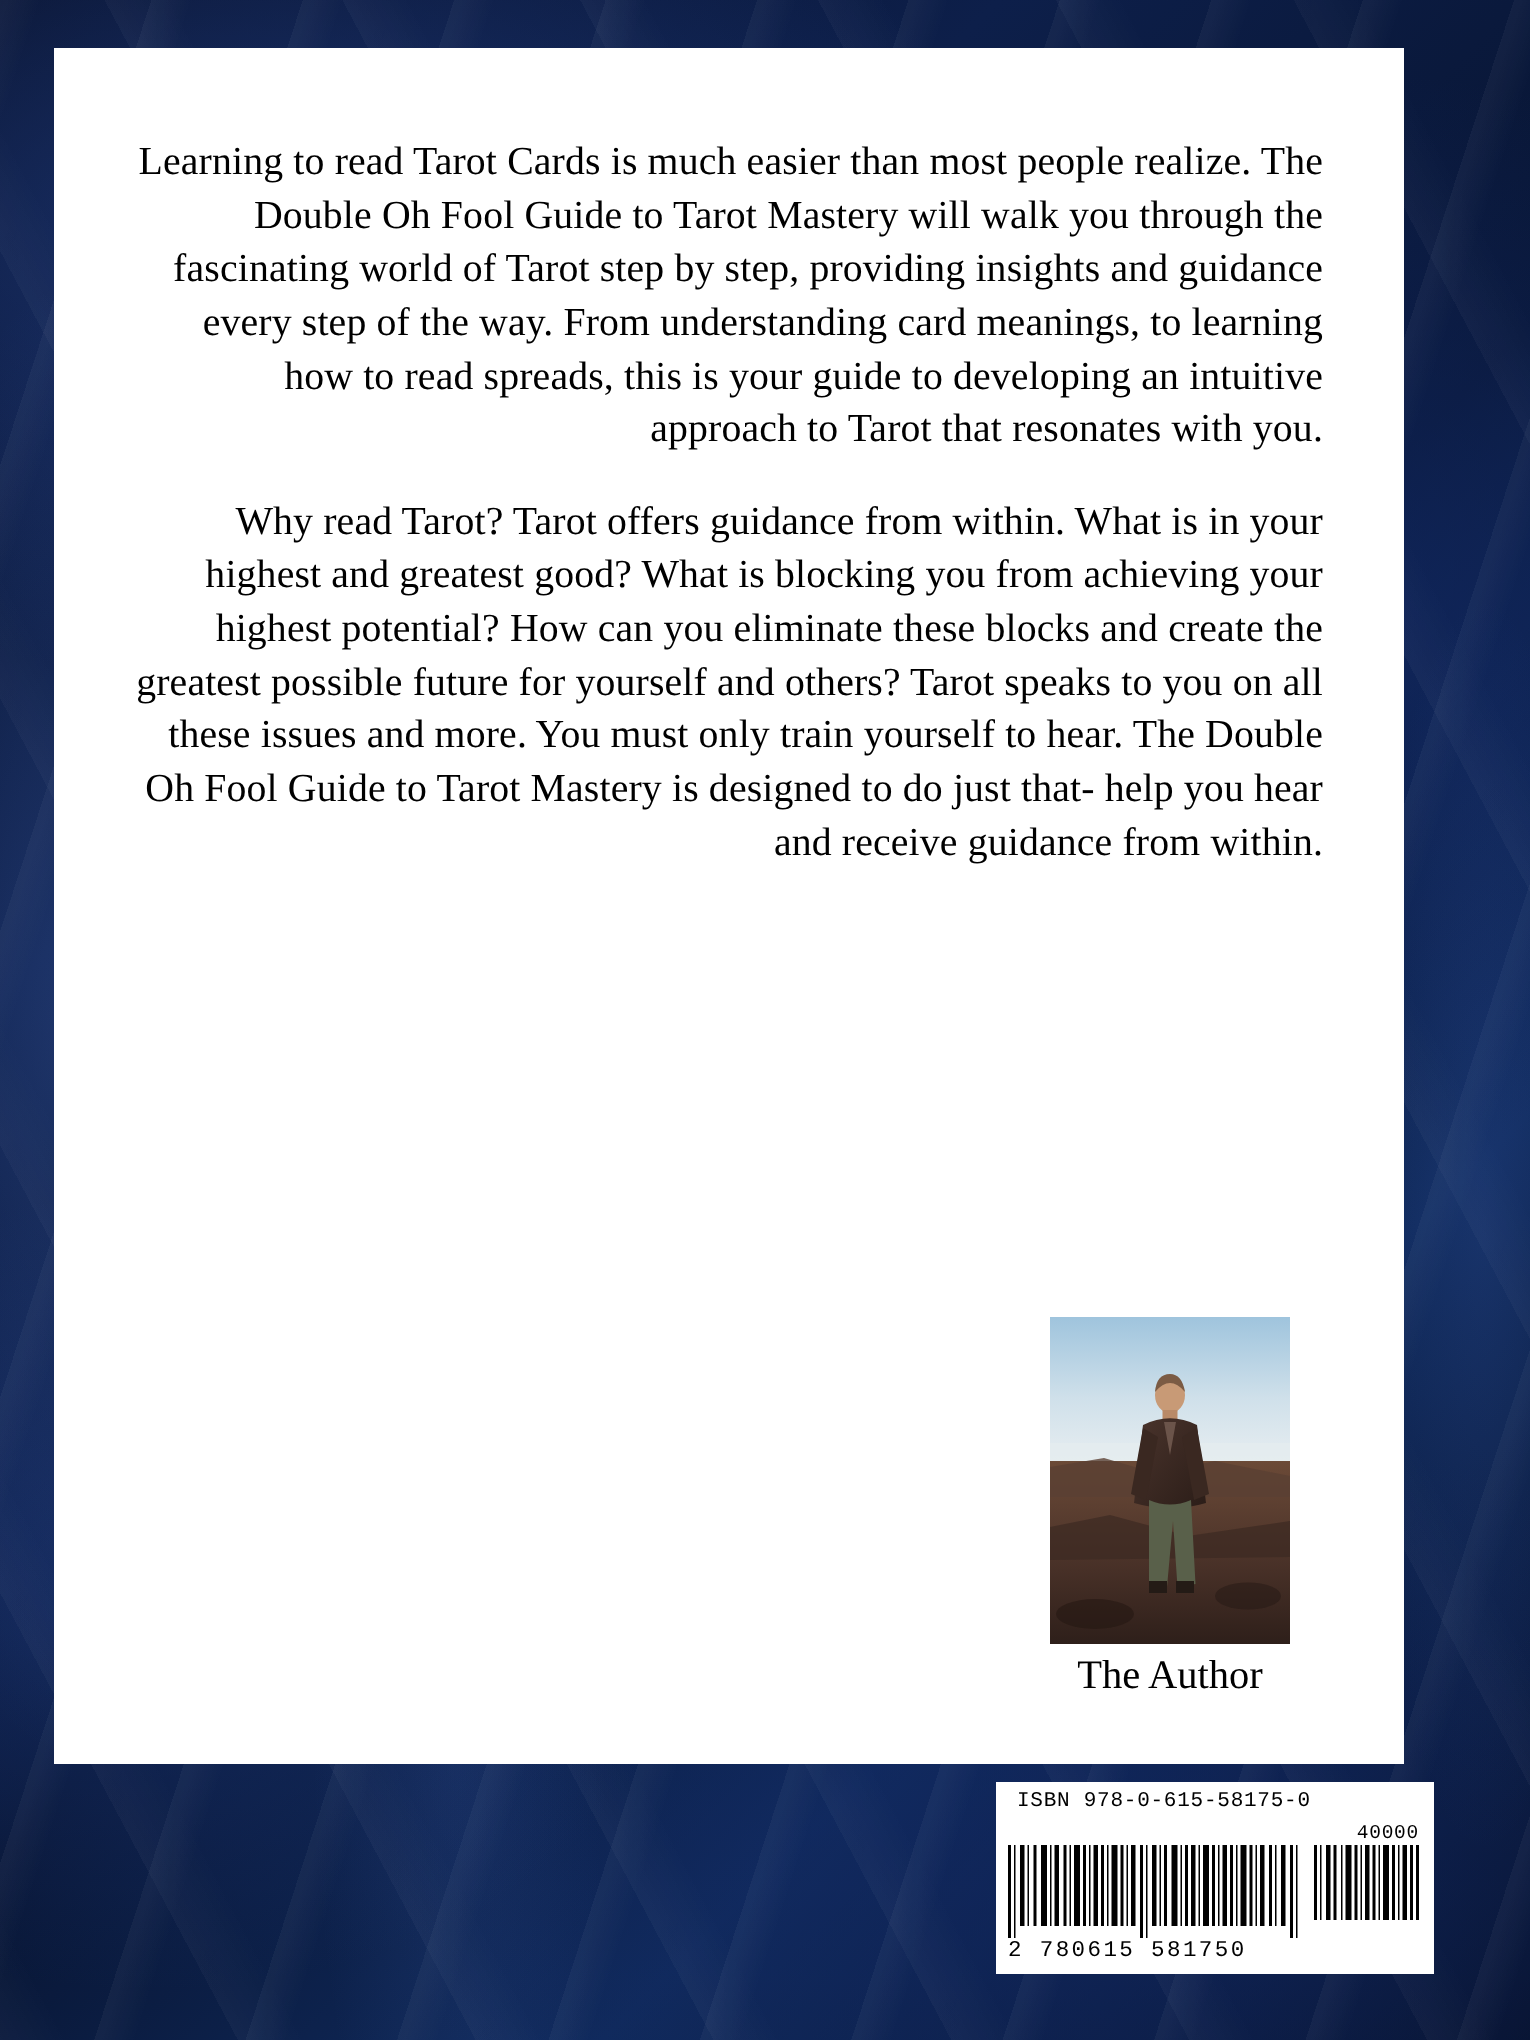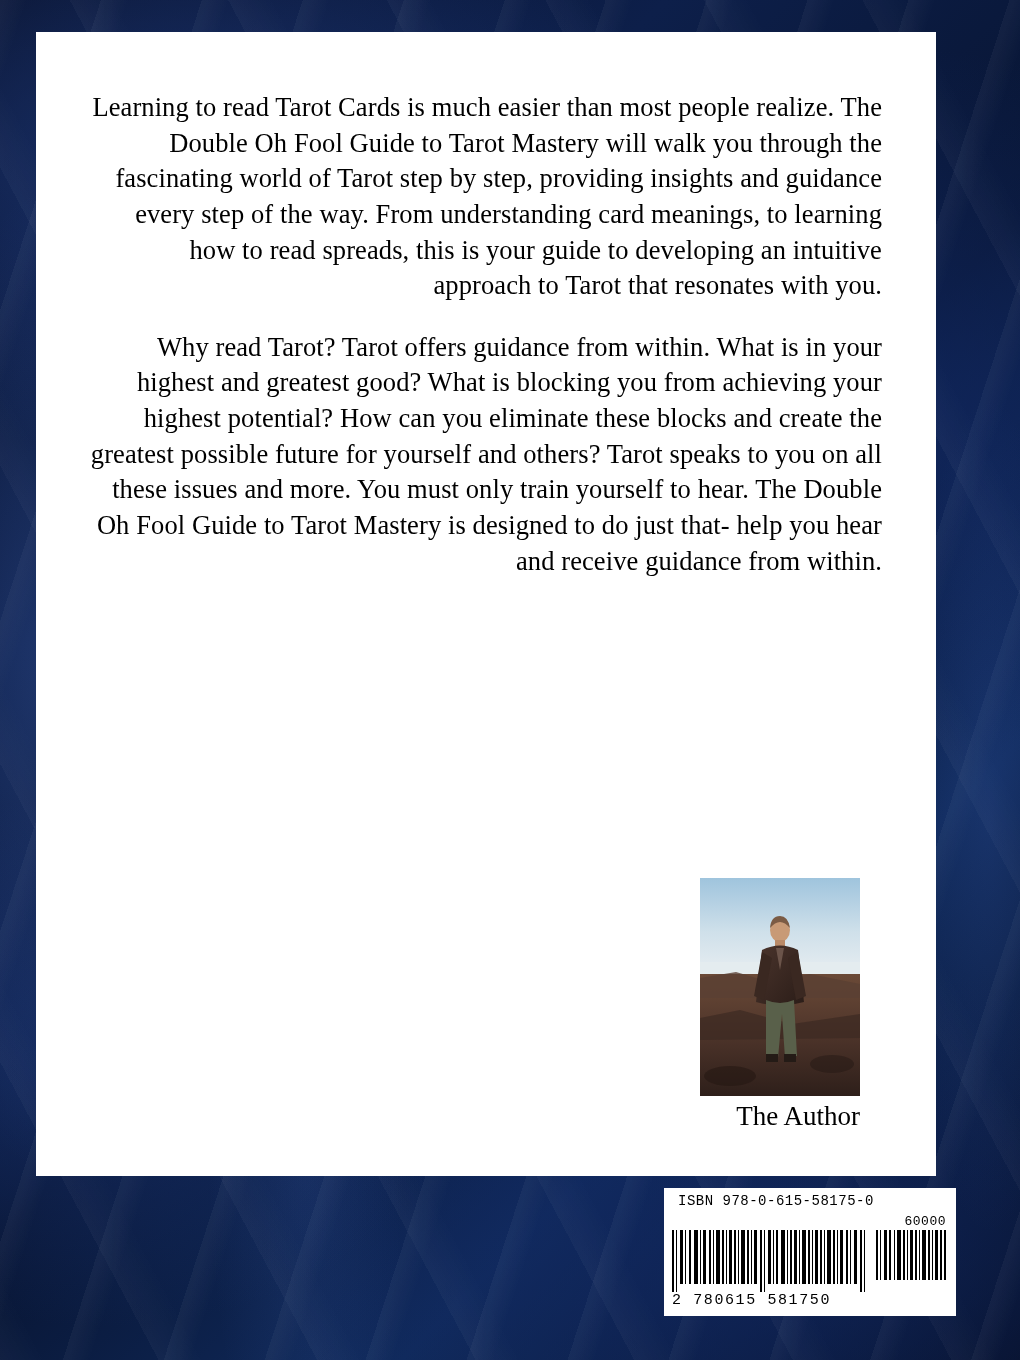--- a/index.html
+++ b/index.html
@@ -75,21 +75,21 @@
     margin: 0 0 26px 0;
     letter-spacing: 0.1px;
   }
   .blurb:last-of-type { margin-bottom: 0; }
 
   .author-block {
     position: absolute;
     right: 76px;
     bottom: 44px;
     width: 160px;
-    text-align: right;
+    text-align: center;
   }
   .author-photo {
     width: 160px;
     height: 218px;
     display: block;
     border: 0;
     background: #6a7c8a;
     overflow: hidden;
     position: relative;
   }
@@ -199,21 +199,21 @@
           <rect x="66" y="176" width="12" height="8" fill="#241b16"></rect>
           <rect x="84" y="176" width="12" height="8" fill="#241b16"></rect>
         </svg>
       </div>
       <div class="author-caption">The Author</div>
     </div>
   </div>
 
   <div class="barcode-box">
     <div class="isbn-text">ISBN 978-0-615-58175-0</div>
-    <div class="price-code">60000</div>
+    <div class="price-code">40000</div>
     <div class="bars-row">
       <div class="bars-main">
         <svg width="196" height="62" viewBox="0 0 196 62">
           <g fill="#000">
             <rect x="0" y="0" width="2" height="62"></rect>
               <rect x="4" y="0" width="1" height="62"></rect>
             <rect x="8" y="0" width="3" height="54"></rect>
               <rect x="13" y="0" width="1" height="54"></rect>
             <rect x="17" y="0" width="2" height="54"></rect>
               <rect x="22" y="0" width="4" height="54"></rect>

